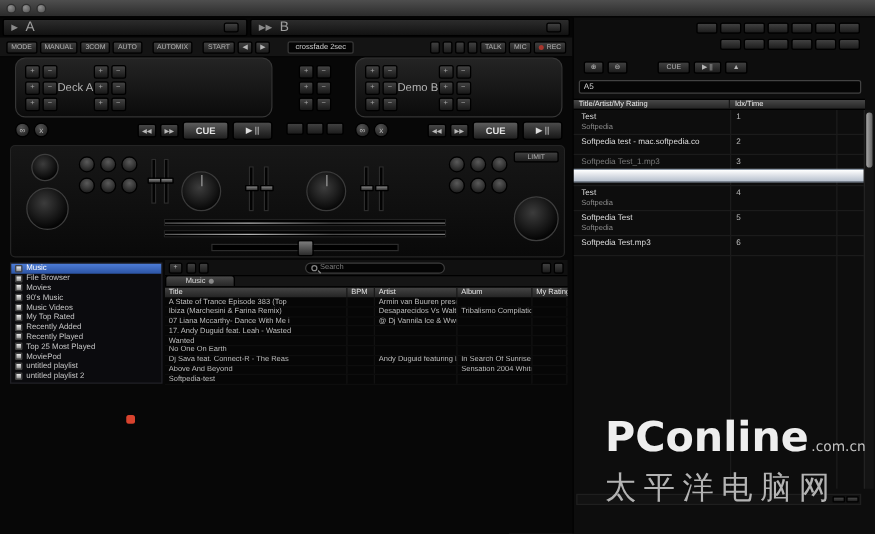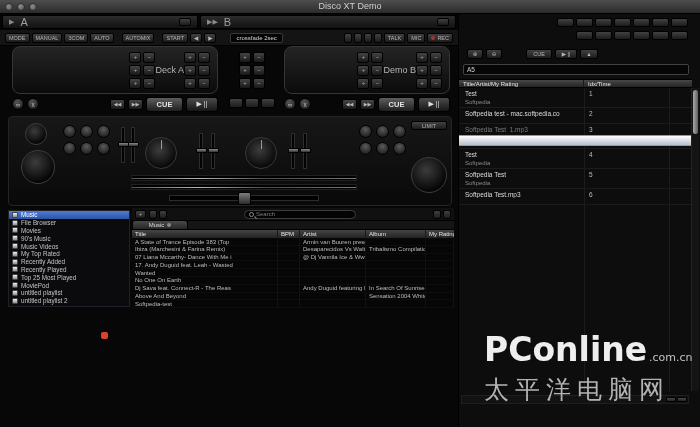--- a/index.html
+++ b/index.html
@@ -38,21 +38,21 @@
              border-bottom:1px solid #000; display:flex; align-items:center; padding:0 5px; gap:2px; }
   .tb-display { height:10px; background:#040404; border:1px solid #383838; border-radius:2px;
                 color:#d4d4d4; font-size:6px; display:inline-flex; align-items:center; padding:0 5px; }
   .flex-sp { flex:1; }
   .gap4 { width:4px; } .gap10 { width:10px; }
   .rec::before { content:""; width:4px; height:4px; background:#a8352c; border-radius:50%; margin-right:2px; }
 
   
   .deck { position:absolute; height:48px; border-radius:8px; border:1px solid #353535;
           background:linear-gradient(#242424,#0b0b0b); display:flex; align-items:center;
-          justify-content:flex-end; padding:4px 7px; }
+          justify-content:flex-start; padding:4px 7px; }
   .deck-a { left:12px; top:46px; width:206px; }
   .deck-b { left:284px; top:46px; width:166px; }
   .deck-title { font-size:9px; color:#b3b3b3; }
   .grid { display:grid; grid-template-columns:repeat(2,12px); grid-auto-rows:11px; gap:2px; }
   .g-btn { background:linear-gradient(#444,#181818); border:1px solid #000; border-radius:2px;
            color:#a8a8a8; font-size:6px; line-height:9px; text-align:center; }
   .midcol { position:absolute; left:224px; top:50px; width:56px; height:40px;
             display:flex; align-items:center; justify-content:center; }
   .mid-trans { position:absolute; left:224px; top:98px; width:56px; display:flex; gap:2px; justify-content:center; }
   .mid-trans .tb-btn { width:14px; height:10px; }
@@ -182,21 +182,20 @@
 <body>
 
 <div class="window">
 
   <div class="titlebar">
     <div class="traffic">
       <span class="light"></span>
       <span class="light"></span>
       <span class="light"></span>
     </div>
-    <div class="win-title">Disco XT Demo</div>
   </div>
 
   <div class="transport">
     <div class="t-box t-a">
       <span class="t-play">▶</span>
       <span class="t-letter">A</span>
       <span class="t-end">
           <span class="tb-btn"></span>
         </span>
     </div>

